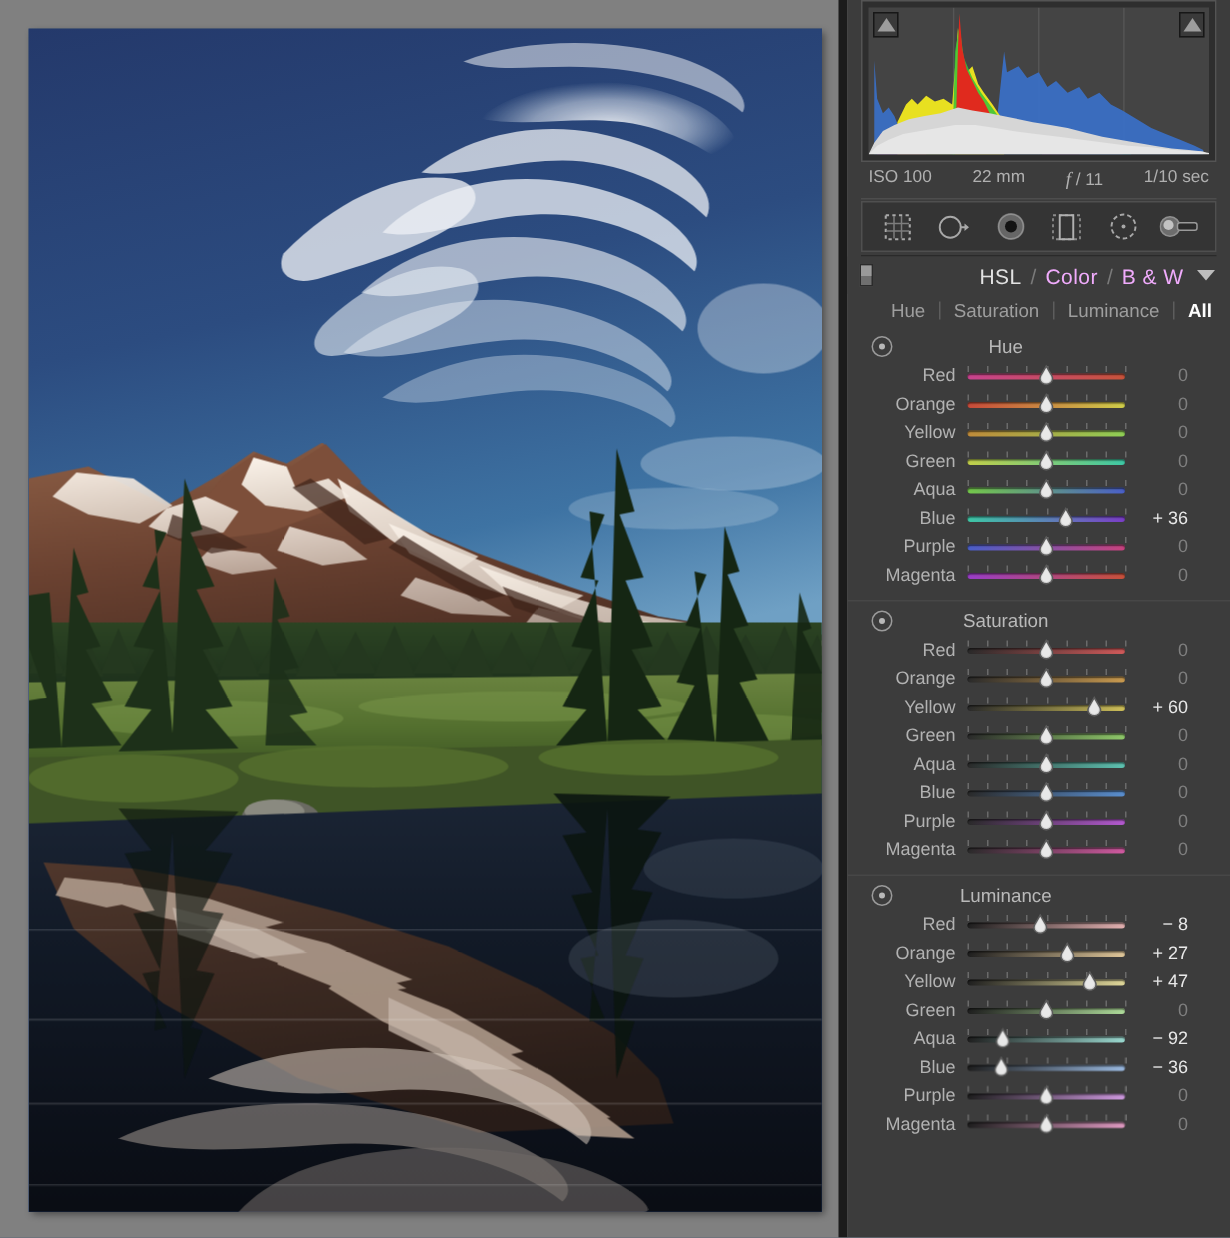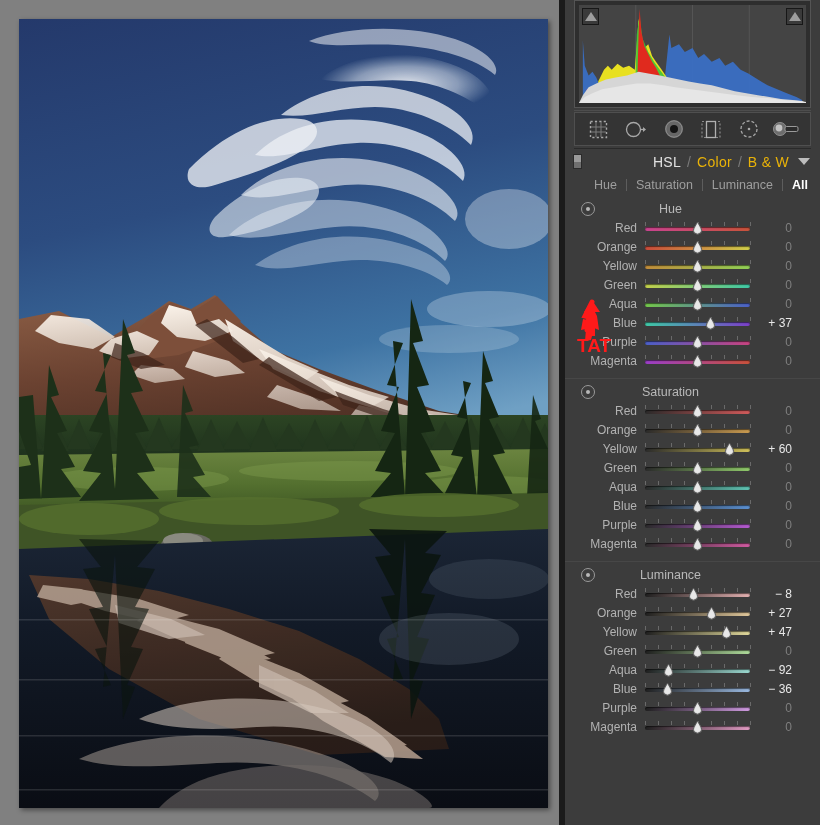--- a/index.html
+++ b/index.html
@@ -154,21 +154,21 @@
     position: absolute; left: 8px; top: 5px;
     width: 9px; height: 15px;
     background: linear-gradient(#8a8a8a,#8a8a8a) ;
     background: #6f6f6f;
     border: 1px solid #2b2b2b;
   }
   #hsl-switch::after{
     content:""; display:block; width:100%; height:50%;
     background:#9a9a9a;
   }
-  .hsl-mode { color: #eab308; letter-spacing: .3px; }
+  .hsl-mode { color: #f0abfc; letter-spacing: .3px; }
   .hsl-mode.active { color: #e2e2e2; }
   .hsl-slash { color: #7a7a7a; margin: 0 6px; }
 
   
   #hsl-tabs {
     display: flex; align-items: center; justify-content: flex-end;
     gap: 0px;
     padding: 4px 10px 7px 0;
     font-size: 12.5px;
   }
@@ -466,20 +466,26 @@
         </svg>
         <div class="clip-box left">
           <span class="clip-tri"></span>
         </div>
         <div class="clip-box right">
           <span class="clip-tri"></span>
         </div>
       </div>
     </div>
 
+    <div id="exif-row">
+      <span>ISO 100</span>
+      <span>22 mm</span>
+      <span><i class="exif-f">f</i> <em style="font-style:normal">/ 11</em></span>
+      <span>1/10 sec</span>
+    </div>
 
     <div id="hist-sep"></div>
 
 
     <div id="toolstrip-wrap">
       <div id="toolstrip">
         <div class="tool">
           <svg width="19" height="19" viewBox="0 0 19 19">
             <rect x="1.5" y="1.5" width="16" height="16" fill="none" stroke="#a8a8a8" stroke-width="1.4" stroke-dasharray="2.2 2.2"></rect>
             <g stroke="#7d7d7d" stroke-width="1">
@@ -688,21 +694,21 @@
                 <i style="left: 100%;"></i>
               </div>
               <div class="strack" style="background: linear-gradient(to right, rgb(62, 200, 166), rgb(123, 62, 200));"></div>
               <div class="shandle" style="left: 62%;">
                 <svg width="15" height="15" viewBox="0 0 15 15">
                   <path d="M7.5 1 L11 7 Q12.6 10 10.6 12 Q7.5 14.5 4.4 12 Q2.4 10 4 7 Z" fill="#cfcfcf" stroke="#5a5a5a" stroke-width="1"></path>
                   <path d="M7.5 2.6 L10 7.4 Q11.2 9.6 9.7 11.1 Q7.5 12.8 5.3 11.1 Q3.8 9.6 5 7.4 Z" fill="#e8e8e8"></path>
                 </svg>
               </div>
             </div>
-            <span class="sval nonzero">+ 37</span>
+            <span class="sval nonzero">+ 36</span>
           </div>
           <div class="srow">
             <span class="slabel">Purple</span>
             <div class="strack-wrap">
               <div class="ticks">
                 <i style="left: 0%;"></i>
                 <i style="left: 12.5%;"></i>
                 <i style="left: 25%;"></i>
                 <i style="left: 37.5%;"></i>
                 <i style="left: 50%;"></i>
@@ -1141,23 +1147,14 @@
                 </svg>
               </div>
             </div>
             <span class="sval">0</span>
           </div>
         </div>
       </div>
 
   </div>
 
-  <div id="tat-annot">
-    <svg width="62" height="70" viewBox="0 0 62 70">
-      <path d="M17 20 L13 34 L8 33 L6 44 L11 43 L10 55 L16 54 L19 42 L24 44 L22 30 Z" fill="#ff1a1a"></path>
-      <path d="M17 16 L10 30 L14 31 L12 44" fill="none" stroke="#ff1a1a" stroke-width="5" stroke-linecap="round"></path>
-      <path d="M17 14 L9 26 L25 26 Z" fill="#ff1a1a"></path>
-      <rect x="13" y="24" width="7" height="26" fill="#ff1a1a"></rect>
-      <text x="2" y="66" font-family="Liberation Sans, sans-serif" font-size="19" font-weight="bold" fill="#ff1a1a">TAT</text>
-    </svg>
-  </div>
 
 </div>
 
 </body></html>

